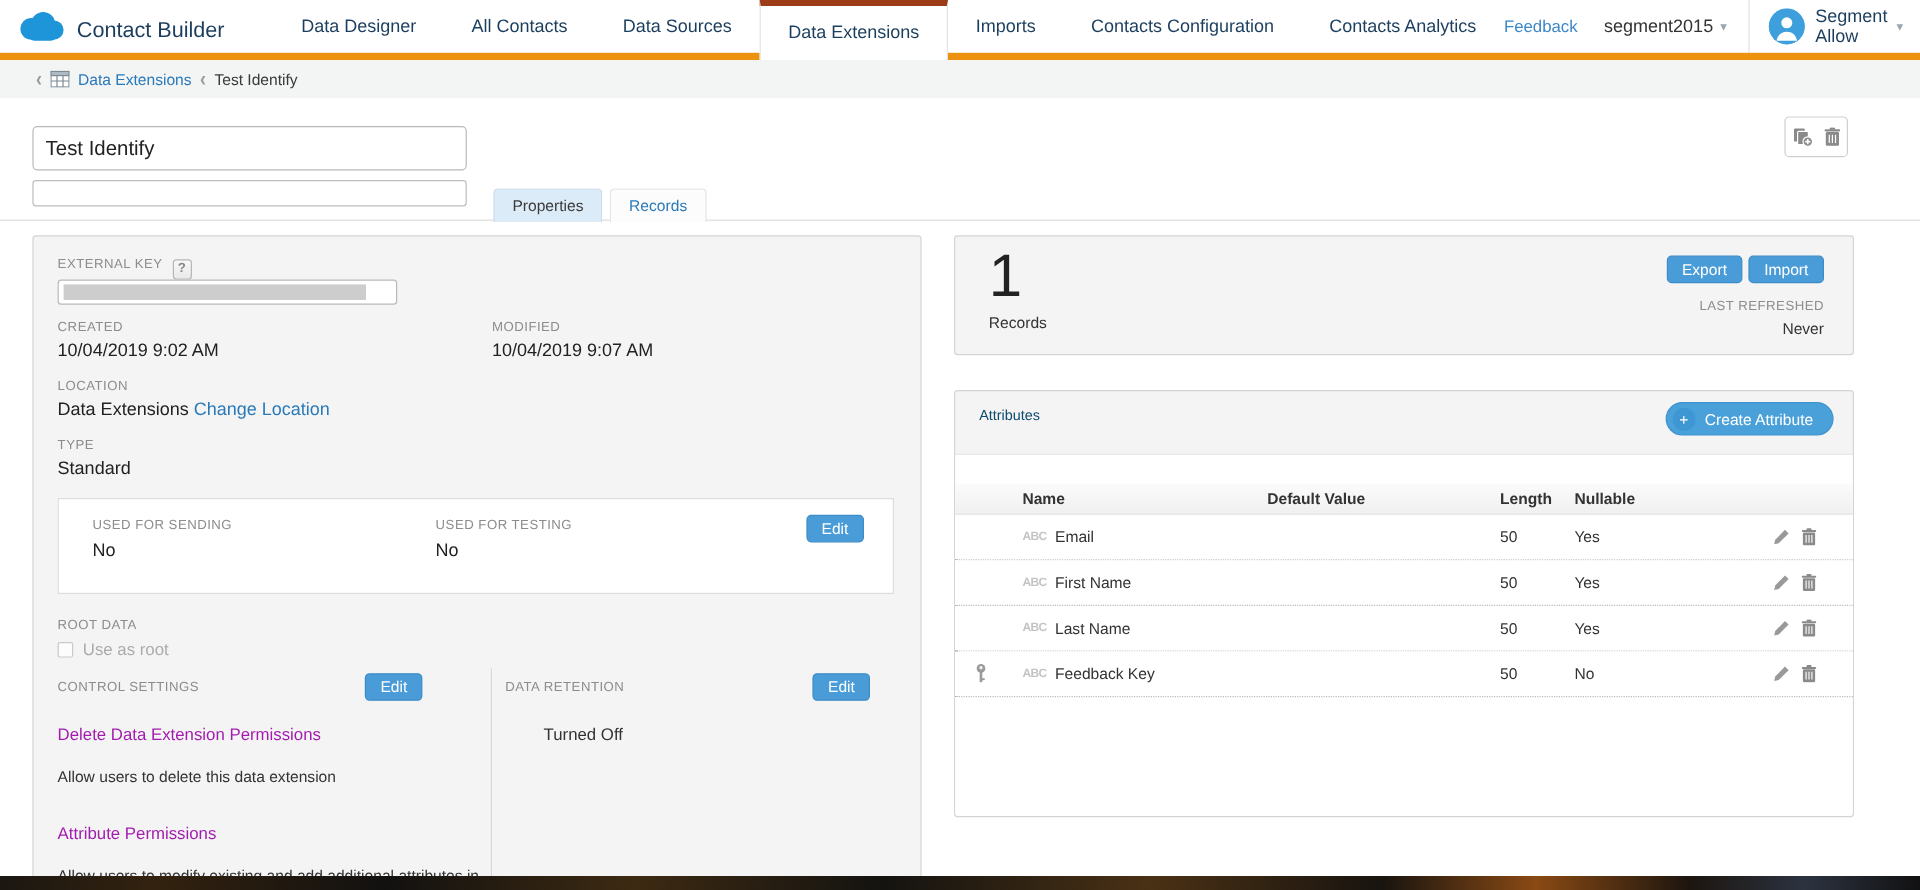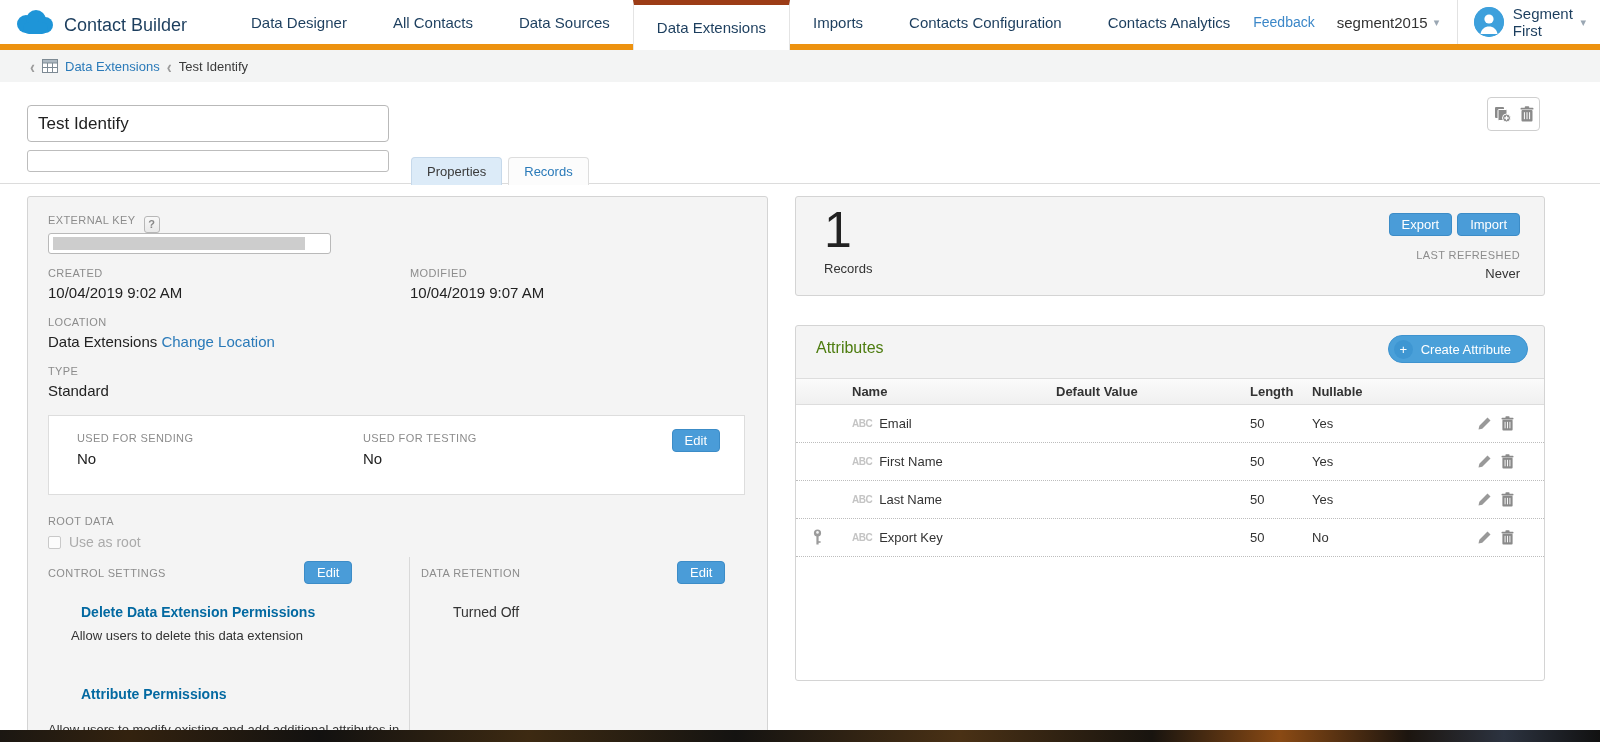--- a/index.html
+++ b/index.html
@@ -51,39 +51,39 @@
   
   .panel-left { left:27px; top:196px; width:741px; height:600px; }
   .pl-abs { position:absolute; }
   .help-icon { display:inline-flex; align-items:center; justify-content:center; width:16px; height:17px; border:1px solid #b7b7b7; border-radius:3px; background:linear-gradient(#f8f8f8,#e9e9e9); color:#888; font-size:11px; font-weight:bold; margin-left:8px; vertical-align:-4px; cursor:pointer; }
   .fake-input { width:283px; height:21px; background:#fff; border:1px solid #b9b9b9; border-radius:3px; display:flex; align-items:center; padding:0 4px; cursor:text; }
   .redacted { width:252px; height:13px; background:#cdcdcd; }
   .link { color:#2a7ab9; cursor:pointer; }
   .used-box { position:absolute; left:20px; top:218px; width:697px; height:80px; background:#fff; border:1px solid #ddd; border-radius:0; }
   .checkbox { display:inline-block; width:13px; height:13px; background:#fcfcfc; border:1px solid #c9c9c9; border-radius:2px; vertical-align:-2px; margin-right:8px; }
   .muted { color:#ababab; font-size:14px; }
-  .bold-sub { font-size:14px; font-weight:bold; color:#0369a1;margin-left:33px; }
+  .bold-sub { font-size:14px; font-weight:normal; color:#a21caf; }
   .desc-text { font-size:13px; color:#333; }
   .v-sep { position:absolute; left:381px; top:360px; bottom:0; width:1px; background:#d9d9d9; }
 
   
   .panel-stats { left:795px; top:196px; width:750px; height:100px; }
   .big-count { position:absolute; left:28px; top:8px; font-size:50px; font-weight:300; color:#222; line-height:1; }
   .records-lab { position:absolute; left:28px; top:64px; font-size:13px; color:#333; }
   .stats-btns { position:absolute; right:24px; top:16px; display:flex; gap:5px; }
   .last-refreshed-lab { position:absolute; right:24px; top:52px; }
   .last-refreshed-val { position:absolute; right:24px; top:69px; font-size:13px; color:#333; }
 
   
   .panel-attrs { left:795px; top:325px; width:750px; height:356px; }
-  .attrs-title { position:absolute; left:20px; top:13px; font-size:16px; color:#4d7c0f; }
+  .attrs-title { position:absolute; left:20px; top:13px; font-size:12px; color:#0c4a6e; }
   .create-attr { position:absolute; right:16px; top:9px; background:#4aa0d9; border:1px solid #3e93cf; color:#fff; font-size:13px; border-radius:15px; height:28px; display:flex; align-items:center; padding:0 16px 0 5px; gap:8px; cursor:pointer; }
   .create-attr .plus-circle { width:19px; height:19px; border-radius:50%; background:#3e96d2; display:flex; align-items:center; justify-content:center; font-size:13px; }
   .attr-table { position:absolute; left:0; right:0; top:52px; bottom:0; background:#fff; border-top:1px solid #ddd; border-radius:0 0 3px 3px; }
-  .thead { display:flex; align-items:center; height:26px; background:linear-gradient(#fbfbfb,#f0f0f0); border-bottom:1px solid #ddd; font-size:13px; font-weight:bold; color:#333; padding-left:16px; }
+  .thead { display:flex; align-items:center; height:26px; background:linear-gradient(#fbfbfb,#f0f0f0); border-bottom:1px solid #ddd; font-size:13px; font-weight:bold; color:#333; padding-left:16px;margin-top:24px; }
   .trow { display:flex; align-items:center; height:38px; border-bottom:1px dotted #bdbdbd; padding-left:16px; font-size:13px; color:#333; background:#fff; }
   .c-pk { width:40px; flex:0 0 auto; display:flex; align-items:center; }
   .c-name { width:204px; flex:0 0 auto; display:flex; align-items:center; gap:7px; }
   .c-def { width:194px; flex:0 0 auto; }
   .c-len { width:62px; flex:0 0 auto; }
   .c-null { flex:1 1 auto; }
   .c-act { flex:0 0 auto; display:flex; gap:9px; padding-right:30px; align-items:center; }
   .abc { font-size:10px; font-weight:bold; color:#c4c4c4; letter-spacing:-.5px; }
   .row-ic { cursor:pointer; display:flex; }
 
@@ -126,21 +126,21 @@
         <span class="account">segment2015</span>
         <span class="caret">▾</span>
         <span class="vdiv"></span>
         <span class="avatar">
           <svg width="30" height="30" viewBox="0 0 30 30">
             <circle cx="15" cy="15" r="15" fill="#3da0dc"></circle>
             <circle cx="15" cy="12" r="4.6" fill="#fff"></circle>
             <path d="M6.5 27c.8-5 4.3-7.6 8.5-7.6s7.7 2.6 8.5 7.6z" fill="#fff"></path>
           </svg>
         </span>
-        <span class="user-name">Segment First</span>
+        <span class="user-name">Segment Allow</span>
         <span class="caret caret-last">▾</span>
       </div>
     </div>
   </div>
 
   <div class="breadcrumb">
     <span class="bc-chevron">‹</span>
     <span style="display:flex;">
       <svg width="16" height="14" viewBox="0 0 16 14">
         <rect x="0.5" y="0.5" width="15" height="13" fill="#fff" stroke="#7d8a94"></rect>
@@ -216,21 +216,21 @@
     <div class="pl-abs lab" style="left:20px; top:318px;">ROOT DATA</div>
     <div class="pl-abs" style="left:20px; top:336px;">
       <span class="checkbox"></span><span class="muted">Use as root</span>
     </div>
 
     <div class="v-sep"></div>
 
     <div class="pl-abs lab" style="left:20px; top:370px;">CONTROL SETTINGS</div>
     <div class="pl-abs btn-blue" style="left:276px; top:364px;">Edit</div>
     <div class="pl-abs bold-sub" style="left:20px; top:407px;">Delete Data Extension Permissions</div>
-    <div class="pl-abs desc-text" style="left:20px; top:431px;margin-left:23px;">Allow users to delete this data extension</div>
+    <div class="pl-abs desc-text" style="left:20px; top:443px;">Allow users to delete this data extension</div>
     <div class="pl-abs bold-sub" style="left:20px; top:489px;">Attribute Permissions</div>
     <div class="pl-abs desc-text" style="left:20px; top:525px;">Allow users to modify existing and add additional attributes in</div>
 
     <div class="pl-abs lab" style="left:393px; top:370px;">DATA RETENTION</div>
     <div class="pl-abs btn-blue" style="left:649px; top:364px;">Edit</div>
     <div class="pl-abs desc-text" style="left:393px; top:407px; font-size:14px;margin-left:32px;">Turned Off</div>
   </div>
 
   <div class="panel panel-stats">
     <div class="big-count">1</div>
@@ -339,21 +339,21 @@
                 <svg width="11" height="17" viewBox="0 0 11 17">
                   <circle cx="5.5" cy="4" r="3.6" fill="#9b9b9b"></circle>
                   <circle cx="5.5" cy="3.4" r="1.3" fill="#f4f4f4"></circle>
                   <rect x="4.4" y="7" width="2.2" height="8.5" fill="#9b9b9b"></rect>
                   <rect x="6" y="12.2" width="2.6" height="1.6" fill="#9b9b9b"></rect>
                 </svg>
               </span>
             </div>
             <div class="c-name">
               <span class="abc">ABC</span>
-              <span>Export Key</span>
+              <span>Feedback Key</span>
             </div>
             <div class="c-def"></div>
             <div class="c-len">50</div>
             <div class="c-null">No</div>
             <div class="c-act">
               <span class="row-ic">
                 <svg width="15" height="15" viewBox="0 0 16 16">
                   <path d="M11.2 1.6l3.2 3.2-8.8 8.8-4 .9.9-4z" fill="#999"></path>
                 </svg>
               </span>

